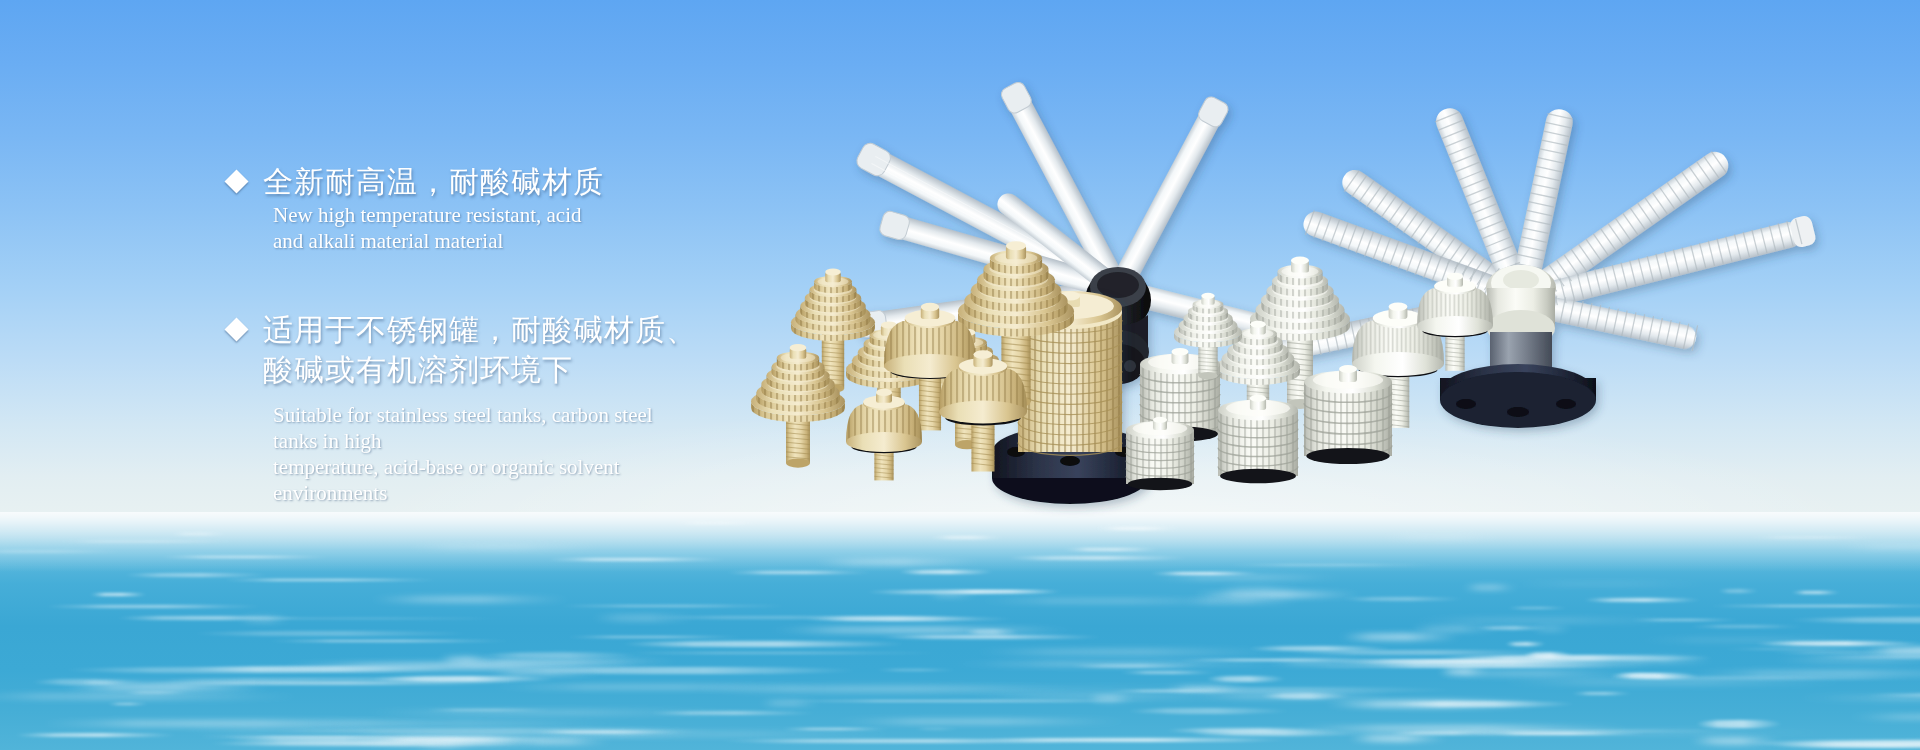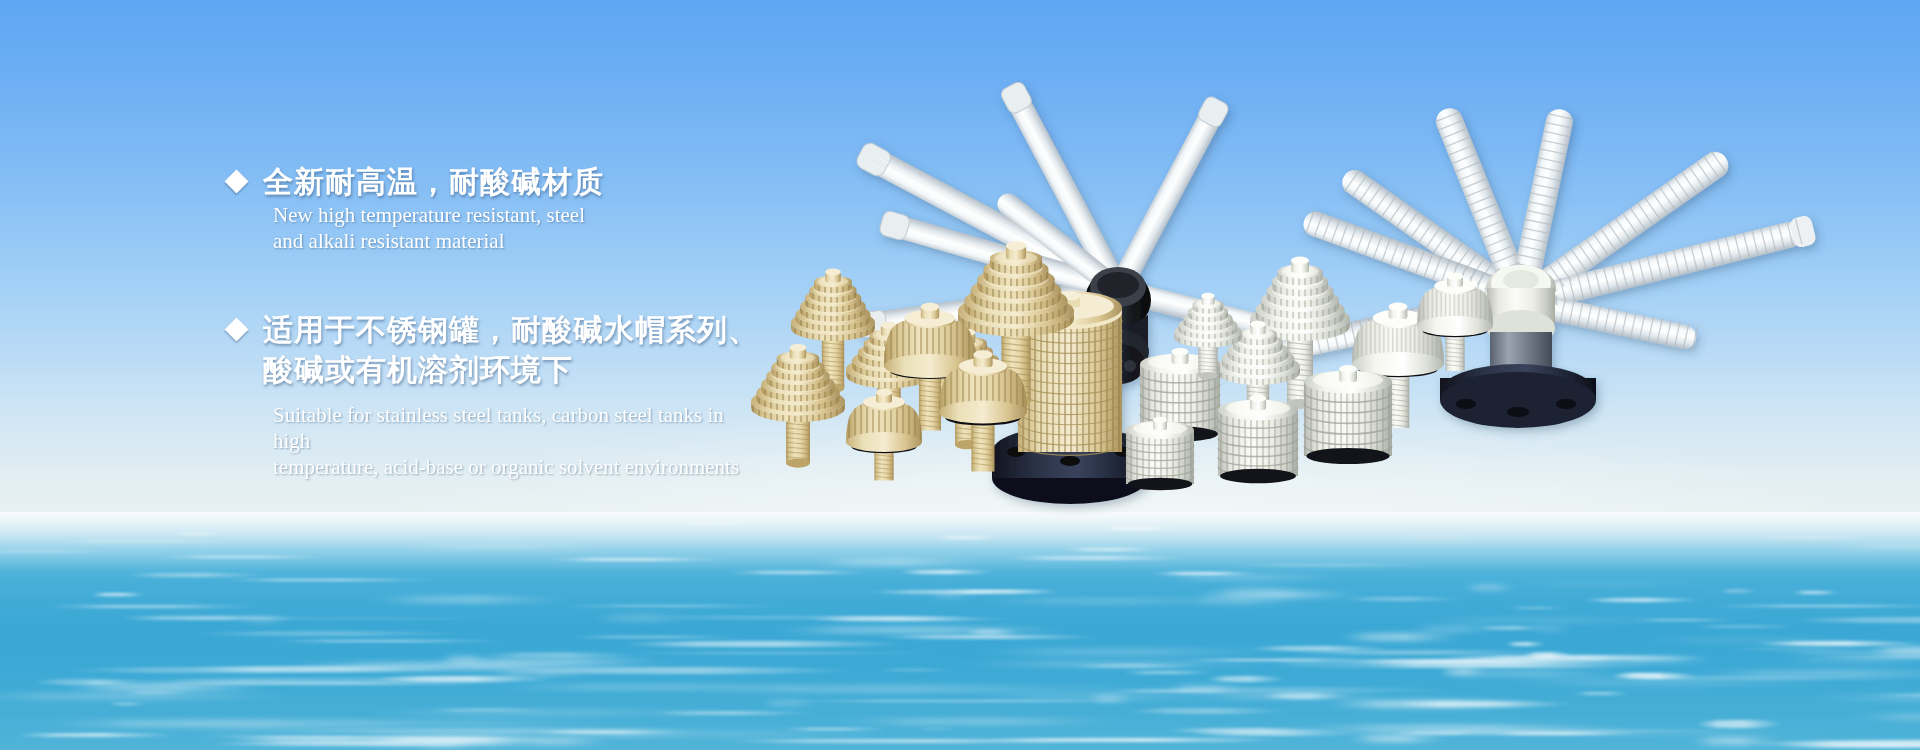--- a/index.html
+++ b/index.html
@@ -65,21 +65,21 @@
   .b1{left:228px;top:162px;}
   .b2{left:228px;top:310px;}
 
   .bullet-row{display:flex;align-items:flex-start;}
   .diamond{
     width:17px;height:17px;background:#ffffff;margin-top:11px;margin-right:18px;
     transform:rotate(45deg);flex:0 0 auto;
     box-shadow:1px 1px 2px rgba(50,80,120,.5);
   }
   .cn{
-    font-size:30px;font-weight:bold;color:#ffffff;line-height:40px;
+    font-size:30px;font-weight:normal;color:#ffffff;line-height:40px;
     letter-spacing:1px;
     text-shadow:1px 2px 3px rgba(45,75,115,.5);
     white-space:pre-line;
   }
   .en{
     font-family:"Liberation Serif","DejaVu Serif",serif;
     font-size:21px;color:#ffffff;line-height:26px;
     text-shadow:1px 1px 2px rgba(45,75,115,.45);
     white-space:pre-line;
   }
@@ -1204,26 +1204,26 @@
         </g>
       </g>
   </svg>
 
 
   <div class="bullet-block b1">
     <div class="bullet-row">
       <span class="diamond"></span>
       <span class="cn">全新耐高温，耐酸碱材质</span>
     </div>
-    <div class="en e1">New high temperature resistant, steel and alkali resistant material</div>
+    <div class="en e1">New high temperature resistant, acid and alkali material material</div>
   </div>
 
   <div class="bullet-block b2">
     <div class="bullet-row">
       <span class="diamond"></span>
-      <span class="cn">适用于不锈钢罐，耐酸碱水帽系列、
+      <span class="cn">适用于不锈钢罐，耐酸碱材质、
 酸碱或有机溶剂环境下</span>
     </div>
     <div class="en e2">Suitable for stainless steel tanks, carbon steel tanks in high
 temperature, acid-base or organic solvent environments</div>
   </div>
 
 </div>
 
 </body></html>

